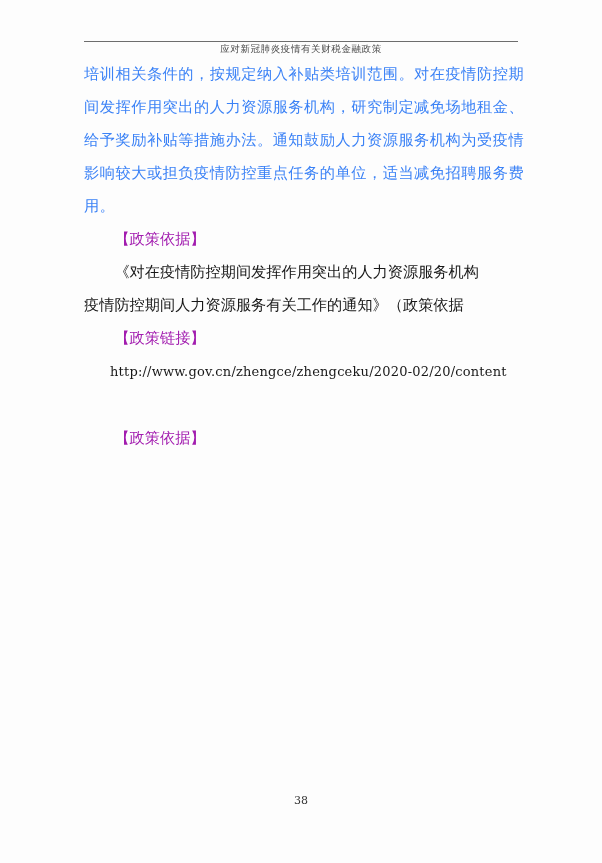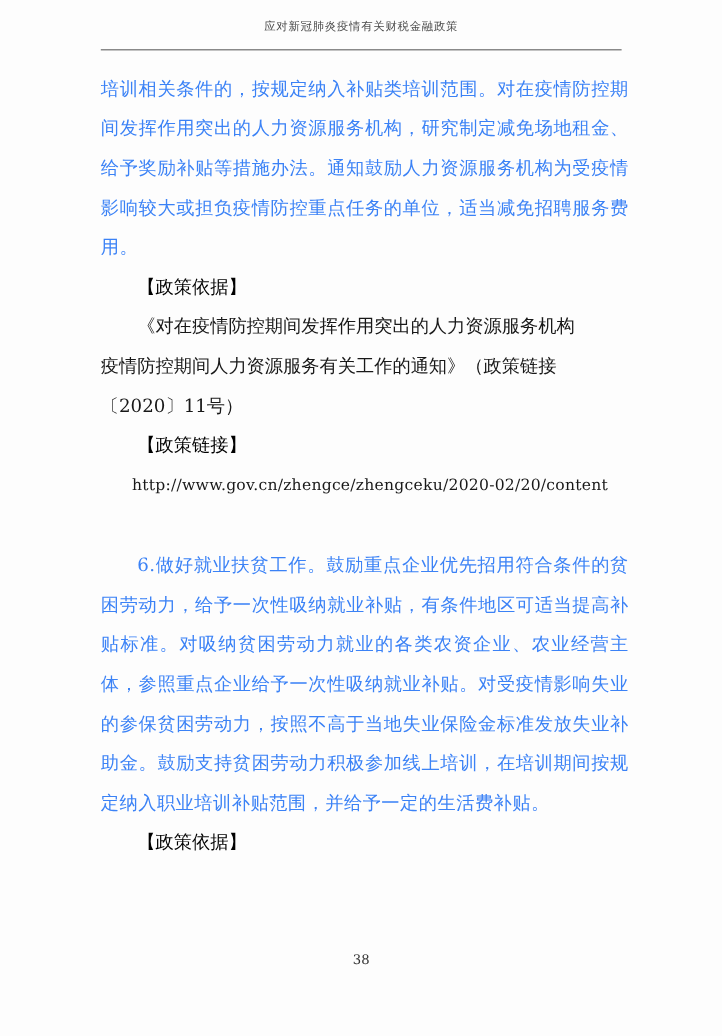--- a/index.html
+++ b/index.html
@@ -20,21 +20,21 @@
     position: absolute;
     left: 0;
     top: 0;
     width: 602px;
     height: 863px;
     background: #fdfdfd;
   }
   
   .header {
     position: absolute;
-    top: 12px;
+    top: 38px;
     left: 0;
     width: 602px;
     text-align: center;
   }
   .header-text {
     font-size: 9.5px;
     letter-spacing: 0.6px;
     color: #4a4a4a;
     font-family: "DejaVu Serif", "Liberation Serif", serif;
   }
@@ -65,21 +65,21 @@
   }
   p.indent2 {
     text-indent: 2em;
   }
   p.heading-bracket {
     margin: 0;
     font-size: 15.2px;
     line-height: 33px;
     text-indent: 2em;
     font-family: "DejaVu Serif", "Liberation Serif", serif;
-    color: #000000;
+    color: #a21caf;
   }
   p.cite {
     margin: 0;
     font-size: 15.2px;
     line-height: 33px;
     text-indent: 2em;
     font-family: "DejaVu Serif", "Liberation Serif", serif;
     color: #181818;
   }
   p.cite.cont {
@@ -126,30 +126,28 @@
     </div>
     <div class="header-rule"></div>
 
     <div class="content">
 
       <p class="para">培训相关条件的，按规定纳入补贴类培训范围。对在疫情防控期间发挥作用突出的人力资源服务机构，研究制定减免场地租金、给予奖励补贴等措施办法。通知鼓励人力资源服务机构为受疫情影响较大或担负疫情防控重点任务的单位，适当减免招聘服务费用。</p>
 
       <p class="heading-bracket">【政策依据】</p>
 
       <p class="cite">《对在疫情防控期间发挥作用突出的人力资源服务机构</p>
-      <p class="cite cont">疫情防控期间人力资源服务有关工作的通知》（政策链接</p>
-      <p class="cite cont">〔2020〕11号）</p>
+      <p class="cite cont">疫情防控期间人力资源服务有关工作的通知》（政策依据</p>
 
       <p class="heading-bracket">【政策链接】</p>
 
       <p class="url">http://www.gov.cn/zhengce/zhengceku/2020-02/20/content</p>
 
       <div class="gap-block"></div>
 
-      <p class="para indent2">6.做好就业扶贫工作。鼓励重点企业优先招用符合条件的贫困劳动力，给予一次性吸纳就业补贴，有条件地区可适当提高补贴标准。对吸纳贫困劳动力就业的各类农资企业、农业经营主体，参照重点企业给予一次性吸纳就业补贴。对受疫情影响失业的参保贫困劳动力，按照不高于当地失业保险金标准发放失业补助金。鼓励支持贫困劳动力积极参加线上培训，在培训期间按规定纳入职业培训补贴范围，并给予一定的生活费补贴。</p>
 
       <p class="heading-bracket">【政策依据】</p>
 
     </div>
 
     <div class="footer">
       <span class="page-number">38</span>
     </div>
 
   </div>

